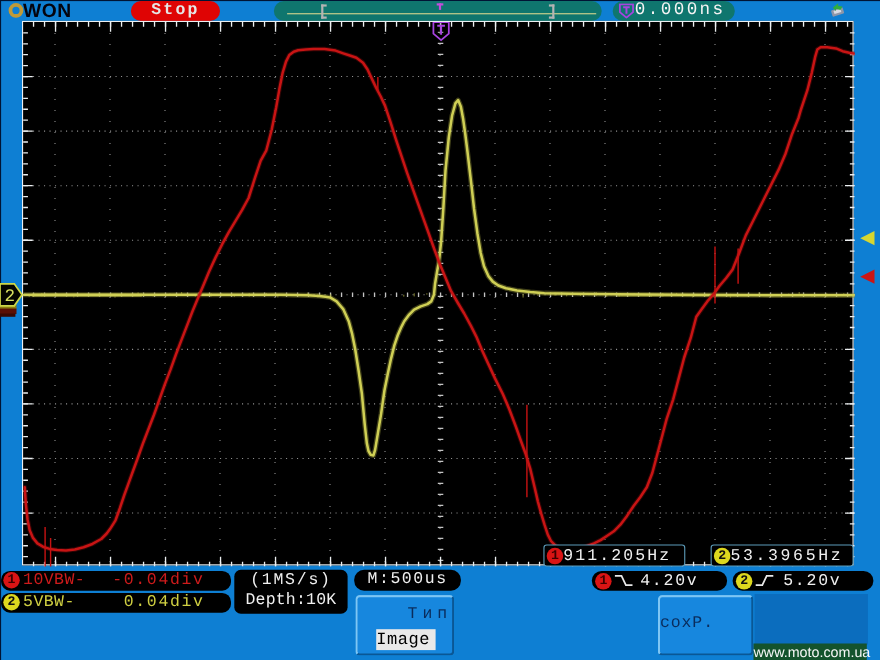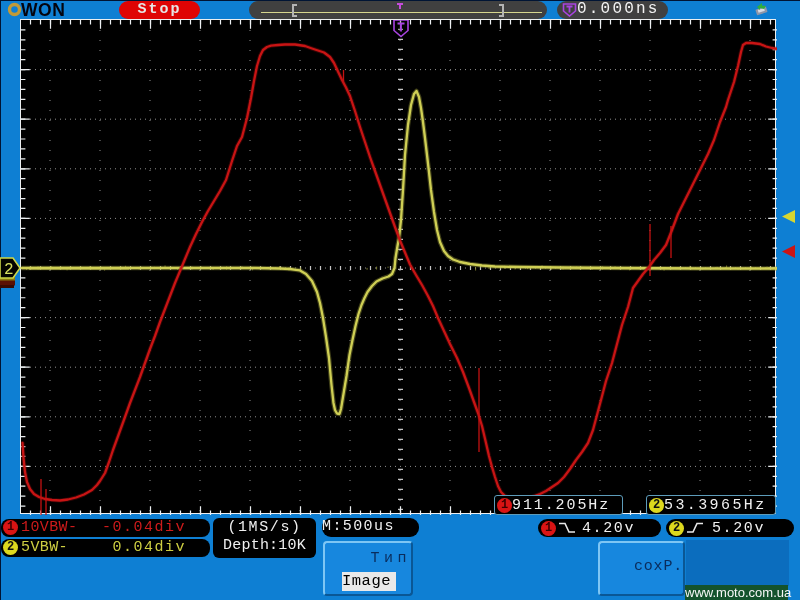--- a/index.html
+++ b/index.html
@@ -1,17 +1,17 @@
 <!DOCTYPE html>
 <html><head><meta charset="utf-8"><style>
 *{margin:0;padding:0;box-sizing:border-box}
 html,body{width:800px;height:600px;overflow:hidden;background:#0e7fd3;position:relative;
 font-family:"Liberation Mono",monospace}
 .abs{position:absolute}
-.pill{position:absolute;background:#404040;border-radius:9px;height:17.5px;top:1px}
+.pill{position:absolute;background:#0f766e;border-radius:9px;height:17.5px;top:1px}
 .circ{position:absolute;width:15px;height:15px;border-radius:50%;font:bold 12px "Liberation Mono",monospace;
 text-align:center;line-height:15px;color:#111}
 </style></head><body>
 <div class="abs" style="left:0;top:0;width:800px;height:1px;background:#001434"></div>
 <div class="abs" style="left:0;top:0;width:1px;height:600px;background:#001434"></div>
 
 <svg class="abs" style="left:0;top:0" width="90" height="20" viewBox="0 0 90 20">
 <circle cx="14.5" cy="9.5" r="5" fill="none" stroke="#c09a38" stroke-width="3.4"></circle>
 <text x="21" y="15.5" font-family="Liberation Sans, sans-serif" font-weight="bold" font-size="17.5" fill="#04040e" letter-spacing="0.5">WON</text>
 </svg>
@@ -183,21 +183,21 @@
  <div class="abs" style="right:24px;top:0.5px;font:15px 'Liberation Mono',monospace;letter-spacing:1.5px;color:#cfcf42">0.04div</div>
 </div>
 
 <div class="abs" style="left:213px;top:518px;width:103px;height:39.5px;background:#000;border-radius:6px;
  text-align:center;color:#f0f0f0;font:15px 'Liberation Mono',monospace">
  <div style="margin-top:1px;letter-spacing:1.6px">(1MS/s)</div>
  <div style="margin-top:1px;letter-spacing:0.2px">Depth:10K</div>
 </div>
 
 <div class="abs" style="left:322px;top:518px;width:97px;height:18.5px;background:#000;border-radius:9px;
- color:#f0f0f0;font:15px 'Liberation Mono',monospace;letter-spacing:1.4px;line-height:18px">M:500us</div>
+ text-align:center;color:#f0f0f0;font:15px 'Liberation Mono',monospace;letter-spacing:1.4px;line-height:18px">M:500us</div>
 
 <div class="abs" style="left:538px;top:519px;width:123px;height:18px;background:#000;border-radius:9px">
  <div class="circ" style="left:3px;top:1.5px;background:#d91414;color:#3d0000">1</div>
  <svg class="abs" style="left:20px;top:3px" width="18" height="12" viewBox="0 0 18 12">
   <polyline points="1,1.5 7,1.5 11,10 17,10" fill="none" stroke="#e8e8e8" stroke-width="1.6"></polyline>
     </svg>
  <div class="abs" style="left:44px;top:0.5px;font:15px 'Liberation Mono',monospace;letter-spacing:1.6px;color:#f0f0f0">4.20v</div>
 </div>
 <div class="abs" style="left:666px;top:519px;width:128px;height:18px;background:#000;border-radius:9px">
  <div class="circ" style="left:3px;top:1.5px;background:#ddd81e">2</div>
@@ -209,17 +209,17 @@
 
 <div class="abs" style="left:686px;top:540px;width:103px;height:46px;background:#0b6dbe"></div>
 <div class="abs" style="left:323px;top:541px;width:90px;height:55px;background:#1787de;border-radius:4px;
  border-top:2px solid #7ec6f4;border-left:2px solid #7ec6f4;border-bottom:2px solid #0a5795;border-right:2px solid #0a5795">
  <div style="text-align:right;margin-top:6.5px;font:15px 'Liberation Mono',monospace;letter-spacing:4.5px;color:#0a2c5c">Тип</div>
  <div class="abs" style="left:17px;top:29px;width:54px;height:19px;background:#e9e9e9;text-align:left;
   font:15.5px 'Liberation Mono',monospace;letter-spacing:0.5px;line-height:19px;color:#000">Image</div>
 </div>
 <div class="abs" style="left:598px;top:541px;width:87px;height:55px;background:#1787de;border-radius:4px;
  border-top:2px solid #7ec6f4;border-left:2px solid #7ec6f4;border-bottom:2px solid #0a5795;border-right:2px solid #0a5795">
- <div style="text-align:right;margin-top:15px;font:15px 'Liberation Mono',monospace;letter-spacing:0.8px;color:#0a2c5c">сохР.</div>
+ <div style="text-align:left;margin-top:15px;font:15px 'Liberation Mono',monospace;letter-spacing:0.8px;color:#0a2c5c">сохР.</div>
 </div>
 
 <div class="abs" style="left:685px;top:585px;width:103px;height:15px;background:#14532d;text-align:right;
  font:13px 'Liberation Sans',sans-serif;line-height:15px;color:#f7f7f7">www.moto.com.ua</div>
 
 </body></html>

